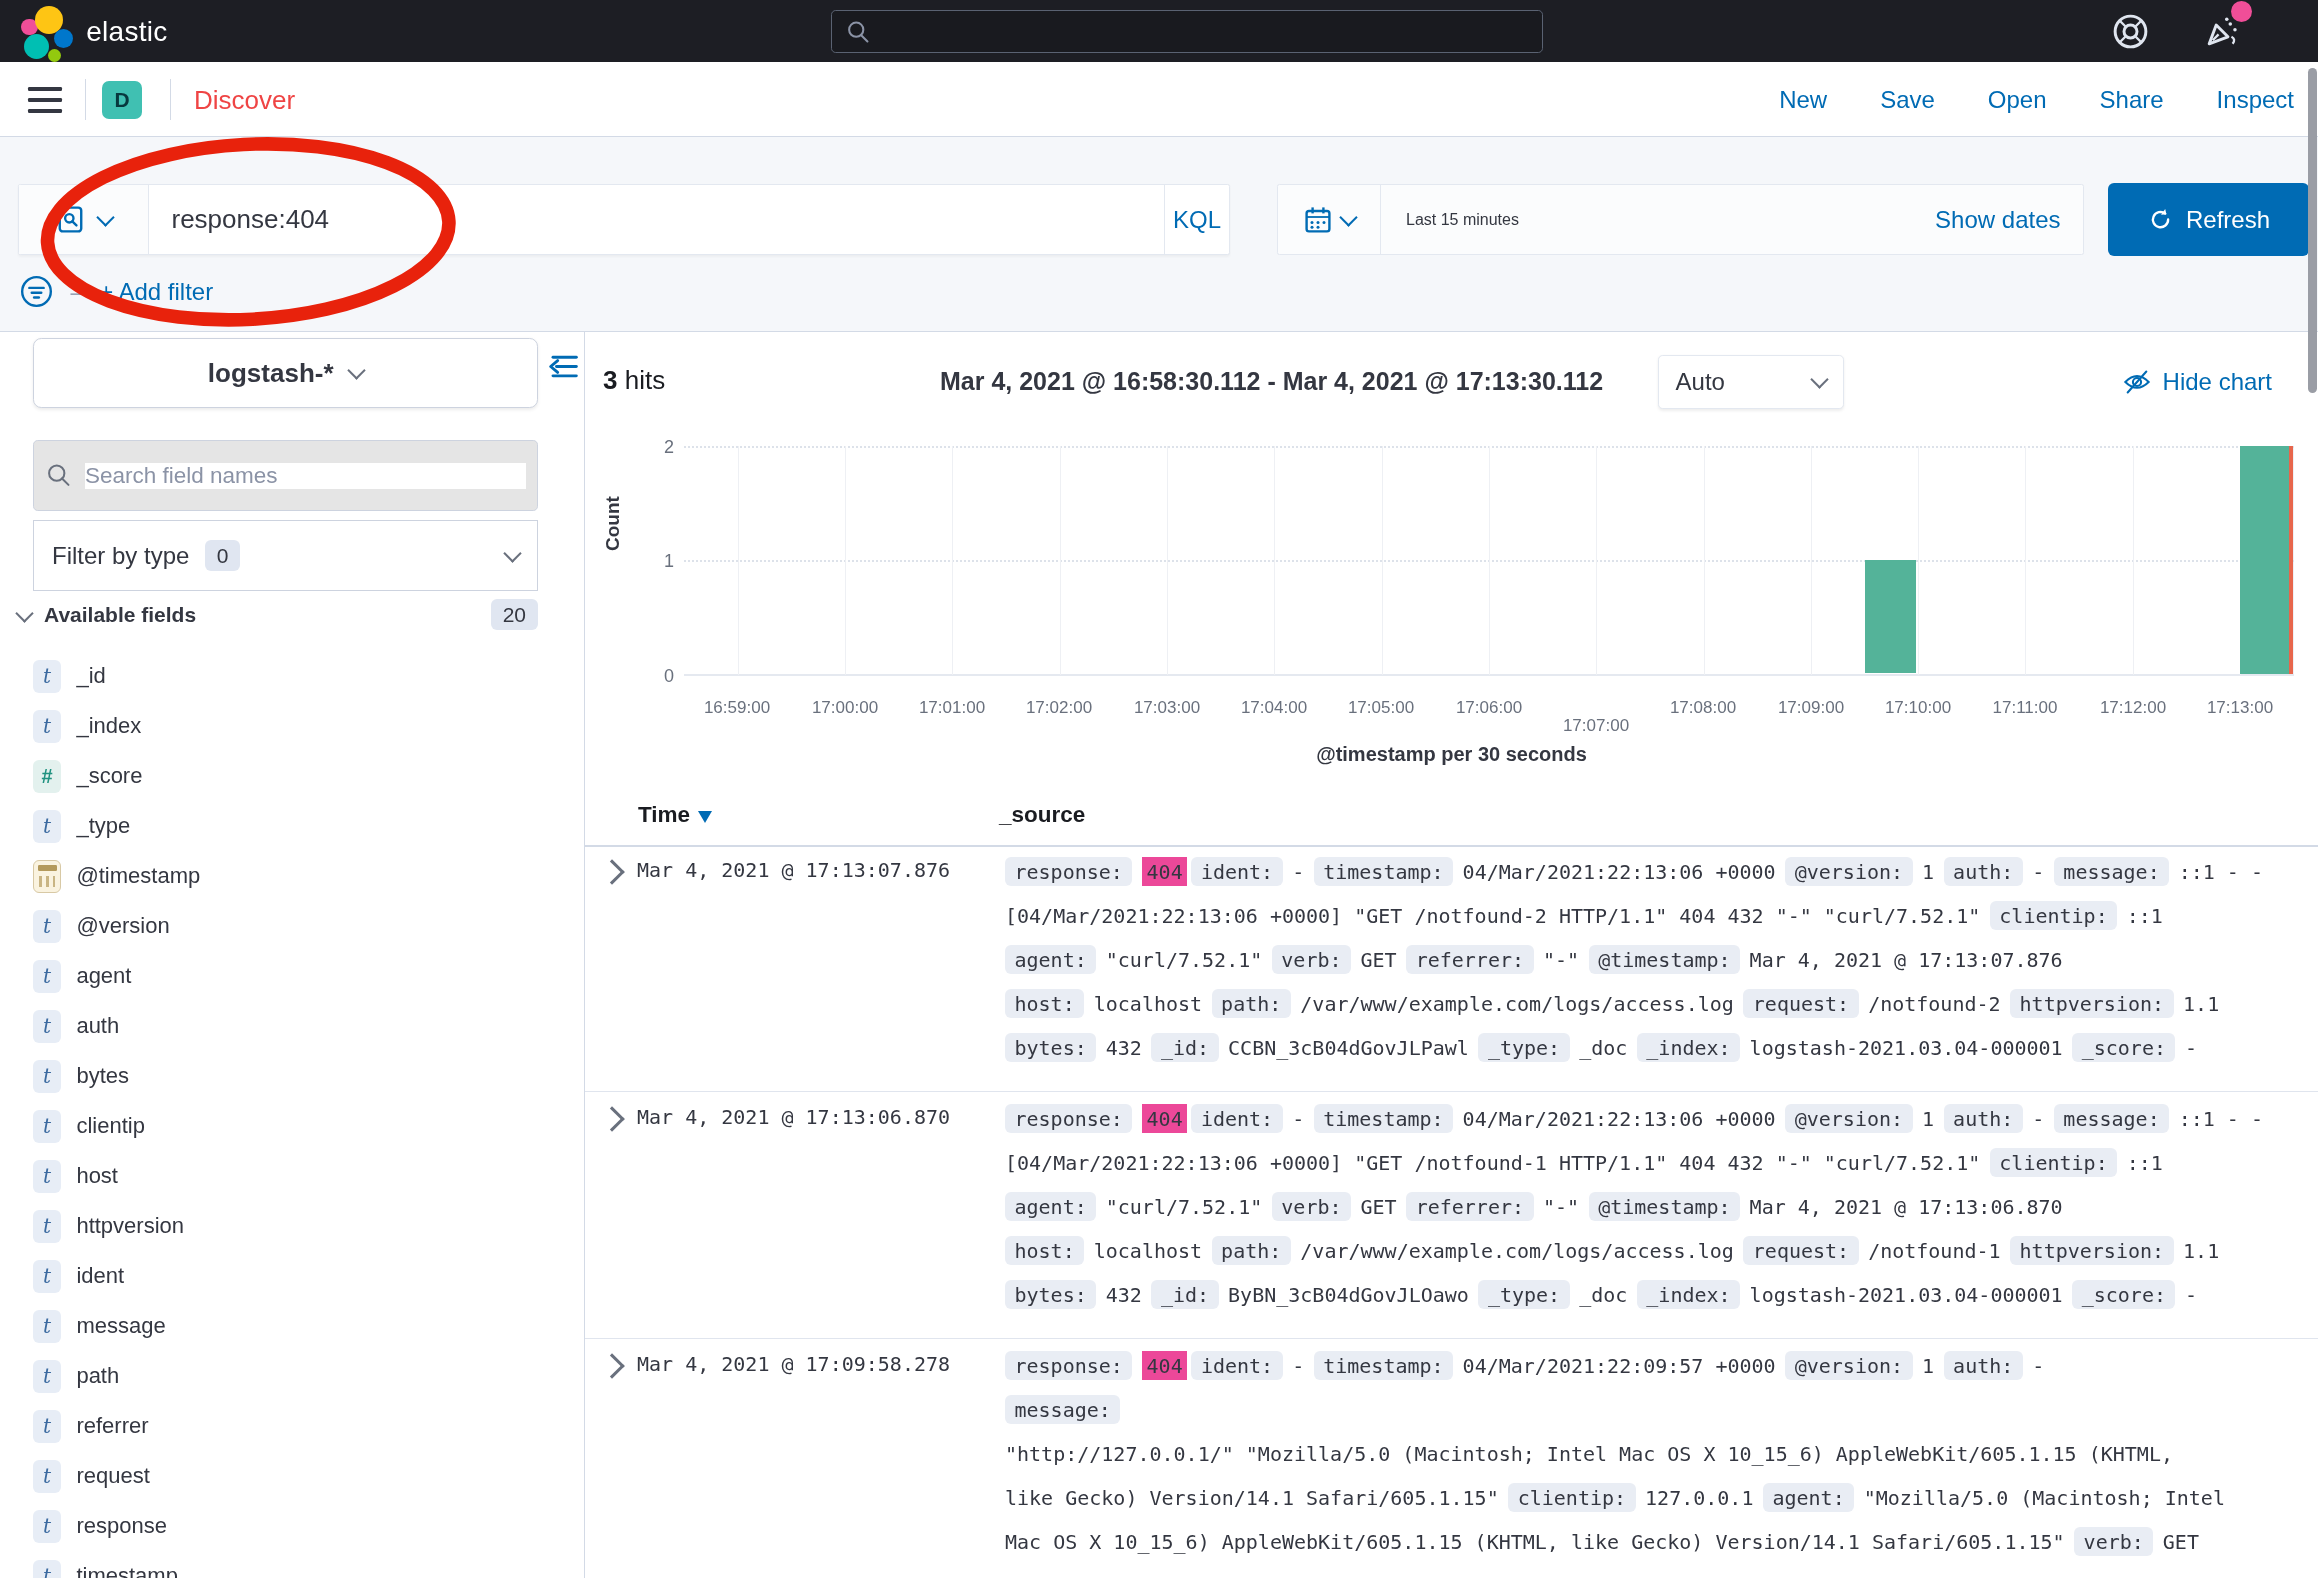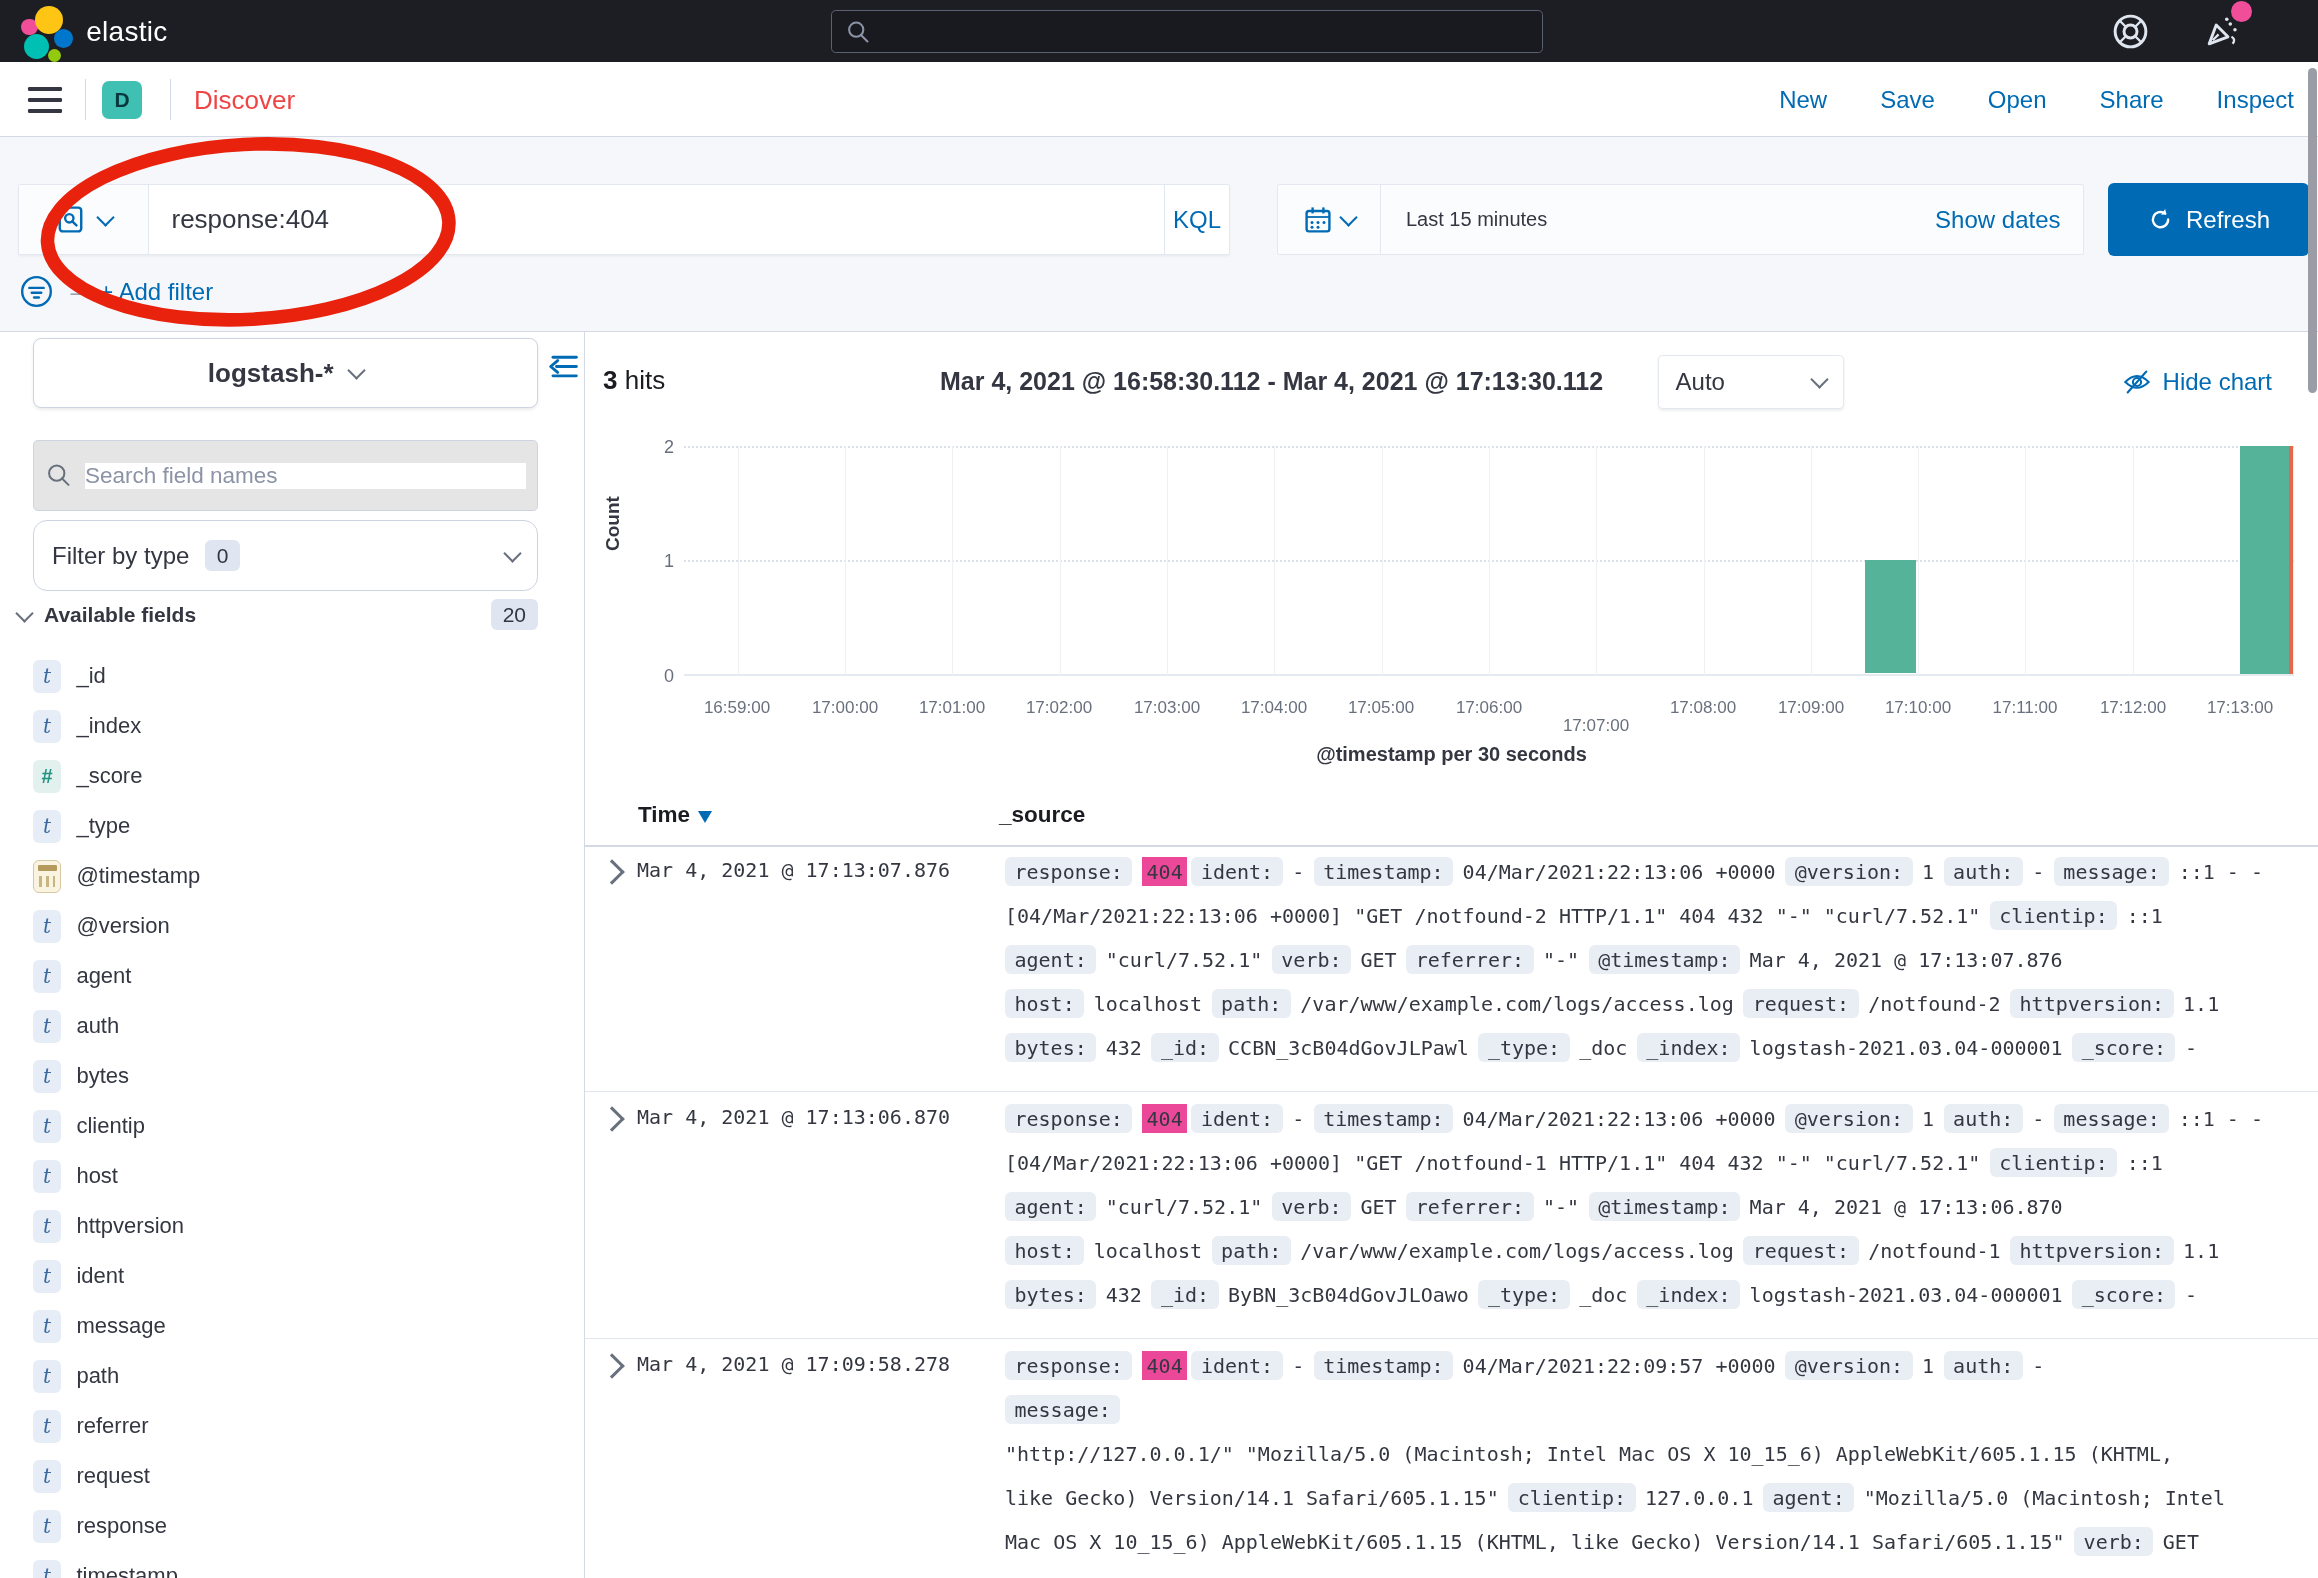--- a/index.html
+++ b/index.html
@@ -51,21 +51,21 @@
     display:flex; align-items:center; }
   .query-left { width:130px; height:100%; border-right:1.2px solid #e3e8f0; display:flex;
     align-items:center; justify-content:center; gap:13px; background:#fbfcfd; }
   .query-text { flex:1; padding-left:22.5px; font-size:26px; color:#343741; }
   .kql-seg { width:65px; height:100%; border-left:1.2px solid #e3e8f0; display:flex;
     align-items:center; justify-content:center; font-size:24px; color:#006bb4; cursor:pointer; }
   .date-box { position:absolute; left:1277px; top:47px; width:807px; height:71px; background:#fbfcfd;
     border:0.6px solid #e3e8f0; border-radius:2.4px; display:flex; align-items:center; }
   .cal-seg { width:103px; height:100%; border-right:1.2px solid #e3e8f0; display:flex;
     align-items:center; justify-content:center; gap:8.3px; cursor:pointer; }
-  .range-label { margin-left:25px; font-size:20px; color:#343741; }
+  .range-label { margin-left:25px; font-size:16px; color:#343741; }
   .show-dates { margin-left:auto; margin-right:22.5px; font-size:24px; color:#006bb4; cursor:pointer; }
   .refresh-btn { position:absolute; left:2108px; top:46px; width:201px; height:73px;
     background:#006bb4; border:none; border-radius:6px; color:#fff; font-size:24px;
     display:flex; align-items:center; justify-content:center; gap:12px; cursor:pointer;
     font-family:"Liberation Sans",sans-serif; }
   .filter-row { position:absolute; left:18px; top:136px; display:flex; align-items:center; gap:15.4px; }
   .filter-dash { color:#98a2b3; font-size:24px; }
   .add-filter { color:#006bb4; font-size:24px; cursor:pointer; }
 
   
@@ -80,21 +80,21 @@
     border:1.2px solid #cdd3df; border-radius:8.3px; box-shadow:0 1.8px 3.5px rgba(0,0,0,.08);
     display:flex; align-items:center; justify-content:center; gap:16.6px; cursor:pointer; }
   .index-sel .name { font-size:26px; font-weight:700; color:#343741; }
   .collapse-ic { position:absolute; right:3.5px; top:16.6px; cursor:pointer; }
   .field-search { position:absolute; left:33px; top:108px; width:505px; height:71px; background:#e5e5e5;
     border:1.2px solid #cdd3df; border-radius:4.7px; display:flex; align-items:center; padding:0 11px; gap:13px; }
   .field-search input { border:none; outline:none; font-size:22.5px; color:#343741; width:100%;
     font-family:"Liberation Sans",sans-serif; }
   .field-search input::placeholder { color:#8b93a6; }
   .type-filter { position:absolute; left:33px; top:188px; width:505px; height:71px; background:#fff;
-    border:1.2px solid #cdd3df; border-radius:14px; display:flex; align-items:center; padding:0 18px;
+    border:1.2px solid #cdd3df; border-radius:0; display:flex; align-items:center; padding:0 18px;
     gap:15.4px; cursor:pointer; }
   .type-filter .lbl { font-size:24px; color:#343741; }
   .pill { background:#e0e6f1; border-radius:6px; padding:3.5px 12px; font-size:21px; color:#343741; }
   .type-filter .chev { margin-left:auto; }
   .avail-hdr { position:absolute; left:18px; top:267px; width:532px; display:flex; align-items:center; gap:13px; }
   .avail-hdr .t { font-size:21px; font-weight:700; color:#343741; }
   .avail-hdr .pill { margin-left:auto; margin-right:12px; }
   .field-list { position:absolute; left:33px; top:319px; width:532px; }
   .field-item { height:50px; display:flex; align-items:center; gap:15.4px; cursor:pointer; }
   .tok { width:28px; height:33px; border-radius:6px; display:flex; align-items:center;

